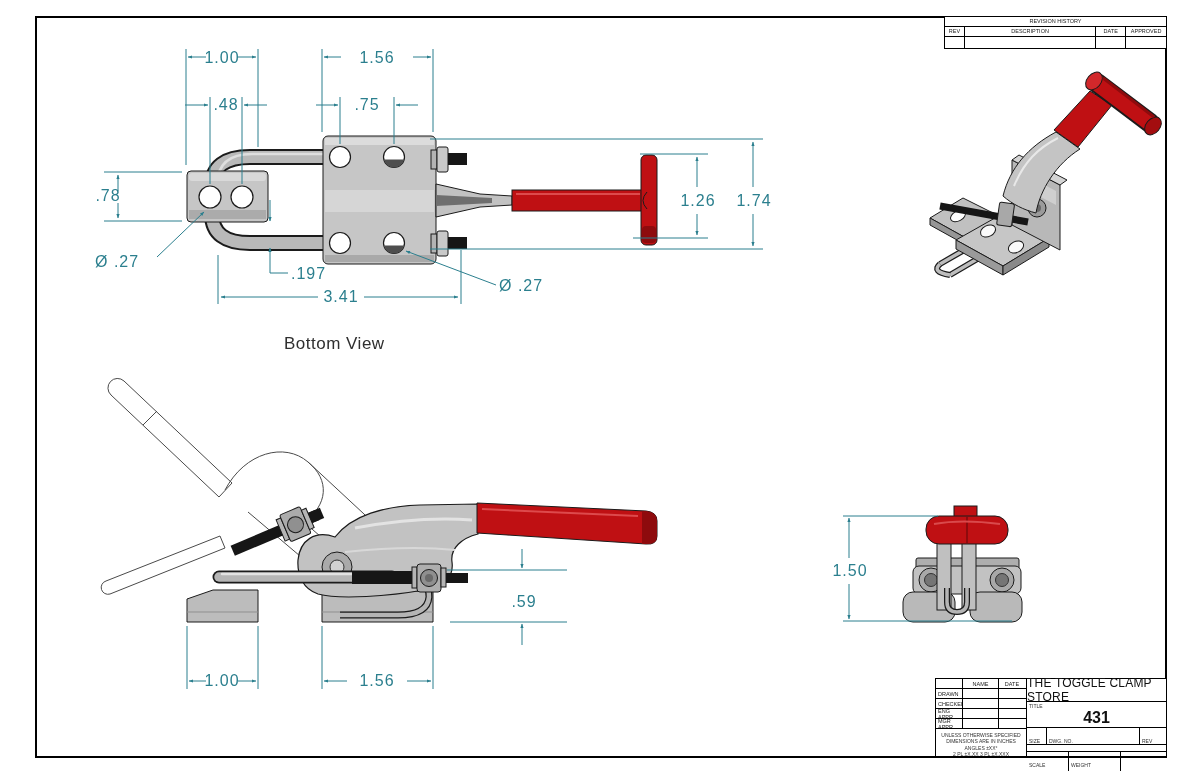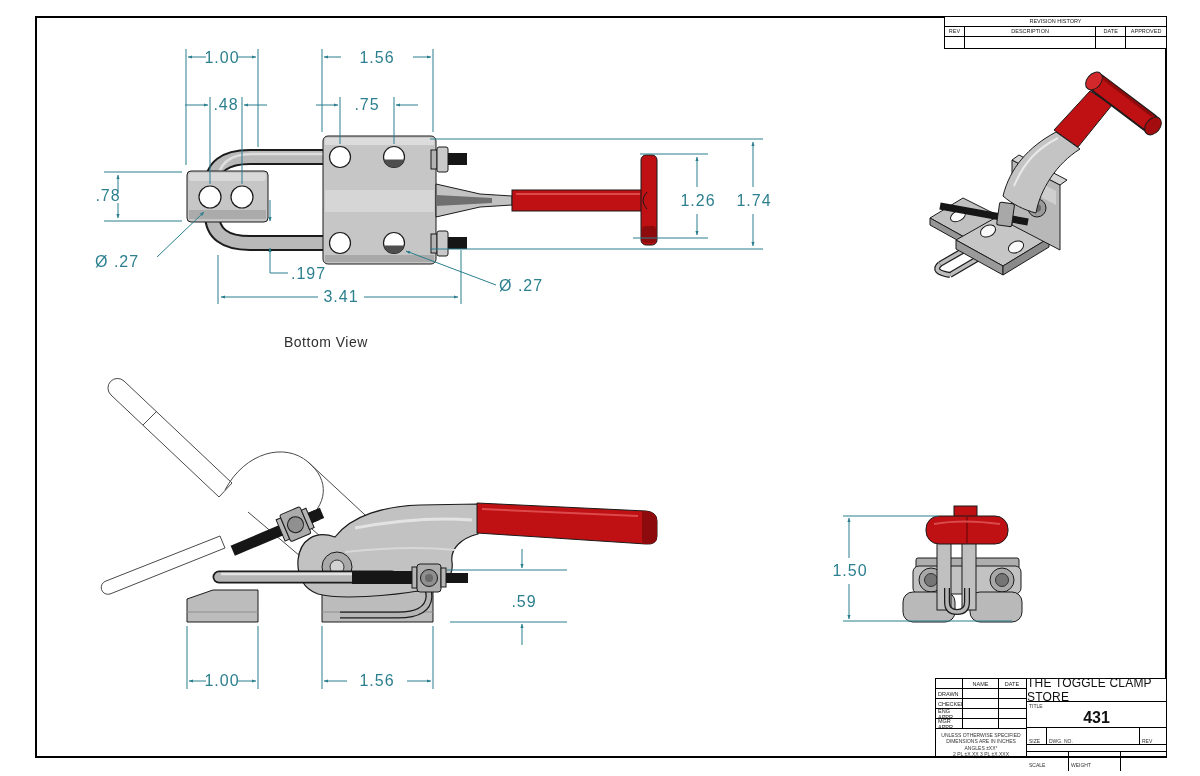--- a/index.html
+++ b/index.html
@@ -3,21 +3,21 @@
 <meta charset="utf-8">
 <style>
   html,body{margin:0;padding:0;}
   body{width:1200px;height:776px;background:#fff;position:relative;overflow:hidden;
        font-family:"Liberation Sans",sans-serif;}
   .frame{position:absolute;left:35px;top:16px;width:1132px;height:742px;
          border:2px solid #000;box-sizing:border-box;}
   svg.cad{position:absolute;left:0;top:0;}
   .dl{stroke:#2b7f8e;stroke-width:1;fill:none;}
   .dim-text{fill:#2b7f8e;font-size:16px;letter-spacing:1px;font-family:"Liberation Sans",sans-serif;}
-  .bv-label{position:absolute;left:284px;top:334px;font-size:14px;color:#2f2f2f;letter-spacing:0.5px;}
+  .bv-label{position:absolute;left:284px;top:334px;font-size:17px;color:#2f2f2f;letter-spacing:0.5px;}
 
   .rev-table{position:absolute;left:944px;top:17px;width:222px;border-left:1px solid #000;
              border-bottom:1px solid #000;box-sizing:border-box;font-size:5.5px;color:#222;background:#fff;}
   .rev-title{height:9px;border-bottom:1px solid #000;text-align:center;line-height:9px;}
   .rev-cols{display:flex;height:9px;border-bottom:1px solid #000;}
   .rev-cols>div{border-right:1px solid #000;text-align:center;line-height:9px;box-sizing:border-box;overflow:hidden;}
   .rev-cols>div:last-child{border-right:none;}
   .rev-empty{height:11px;border-bottom:none;}
   .rc-rev{width:20px;}.rc-desc{width:132px;}.rc-date{width:30px;}.rc-app{width:40px;}
 

